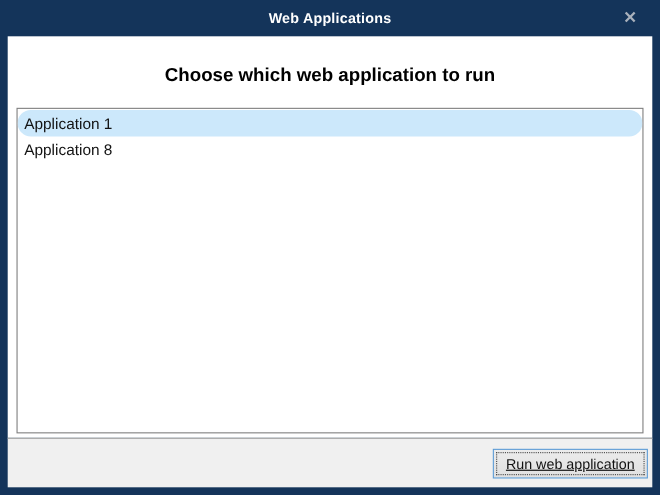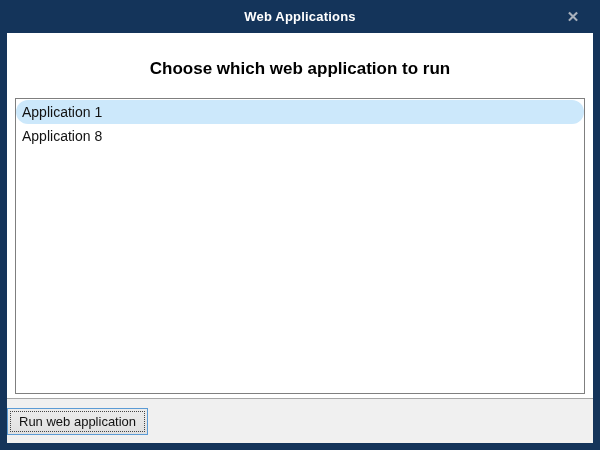--- a/index.html
+++ b/index.html
@@ -96,22 +96,23 @@
     background: var(--selection);
   }
   .footer {
     height: 45px;
     flex-shrink: 0;
     margin: 0 7px 7px 7px;
     background: var(--footer-bg);
     border-top: 1px solid #a6a6a6;
     display: flex;
     align-items: center;
-    justify-content: flex-start;
-    padding-right: 32px;
+    justify-content: flex-end;
+    padding-right: 4px;
+    text-decoration: underline;
   }
   .run-btn {
     font-family: "Liberation Sans", "DejaVu Sans", sans-serif;
     font-size: 13px;
     color: #111111;
     background: linear-gradient(#ececec, #e0e0e0);
     border: 1px solid var(--btn-border);
     padding: 5px 11px;
     cursor: pointer;
     outline: 1px dotted #444444;

